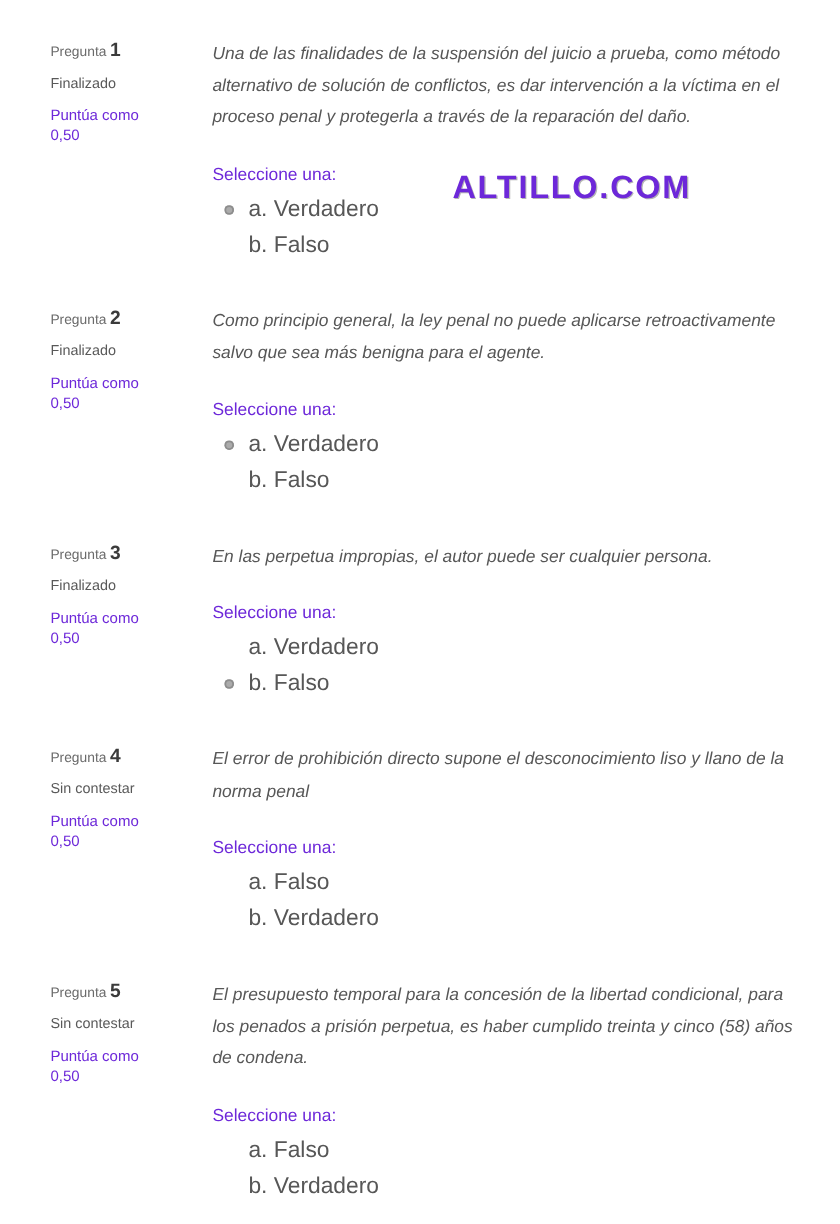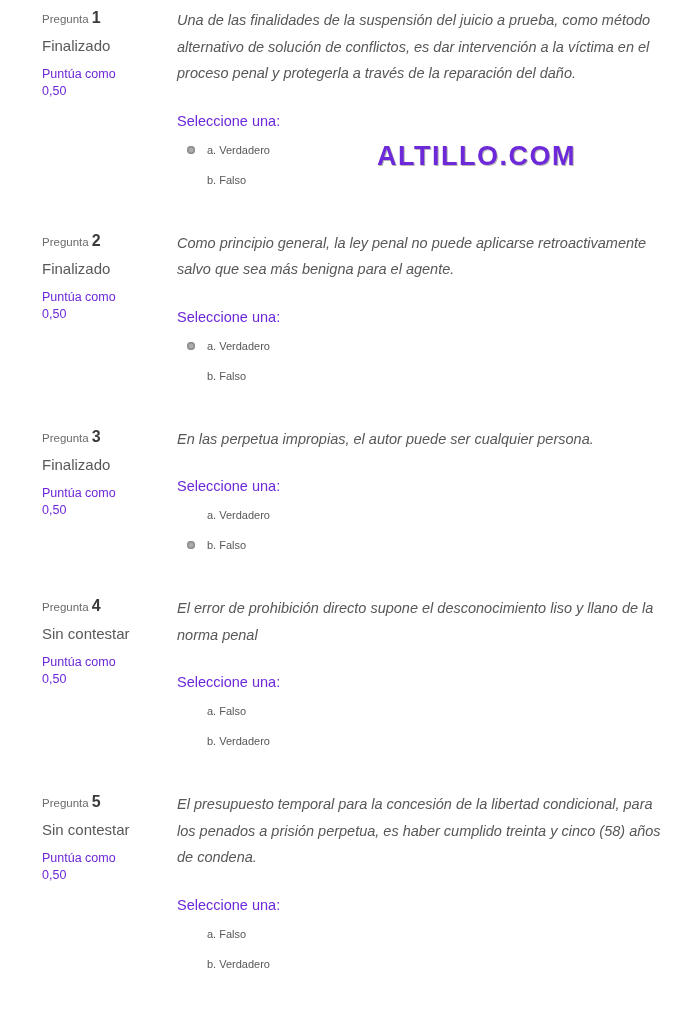--- a/index.html
+++ b/index.html
@@ -7,21 +7,21 @@
     padding: 0;
     background: #ffffff;
     font-family: "Liberation Sans", sans-serif;
   }
   .page {
     position: relative;
     width: 700px;
     height: 1020px;
     overflow: hidden;
     box-sizing: border-box;
-    padding-top: 7px;
+    padding-top: 32px;
     background: #ffffff;
   }
   .question {
     display: flex;
     margin: 0 0 40px 42px;
   }
   .qinfo {
     width: 135px;
     flex-shrink: 0;
     padding-top: 2px;
@@ -31,21 +31,21 @@
     color: #6b6b6b;
     white-space: nowrap;
   }
   .qnum {
     font-size: 16px;
     font-weight: bold;
     color: #3b3b3b;
     margin-left: 3px;
   }
   .qstatus {
-    font-size: 15px;
+    font-size: 12px;
     color: #595959;
     margin-top: 10px;
   }
   .qgrade {
     font-size: 12.5px;
     color: #6d28d9;
     margin-top: 12px;
     line-height: 17px;
   }
   .qbody {
@@ -80,21 +80,21 @@
     border-radius: 50%;
     background: #ababab;
     box-shadow: inset 0 0 0 1.5px #8d8d8d;
     margin: 0 12px 0 10px;
     flex-shrink: 0;
   }
   .option.unselected .radio {
     visibility: hidden;
   }
   .olabel {
-    font-size: 11px;
+    font-size: 19px;
     color: #575757;
   }
   .watermark {
     position: absolute;
     left: 377px;
     top: 141px;
     font-size: 27px;
     font-weight: bold;
     letter-spacing: 1.5px;
     color: #6d28d9;

